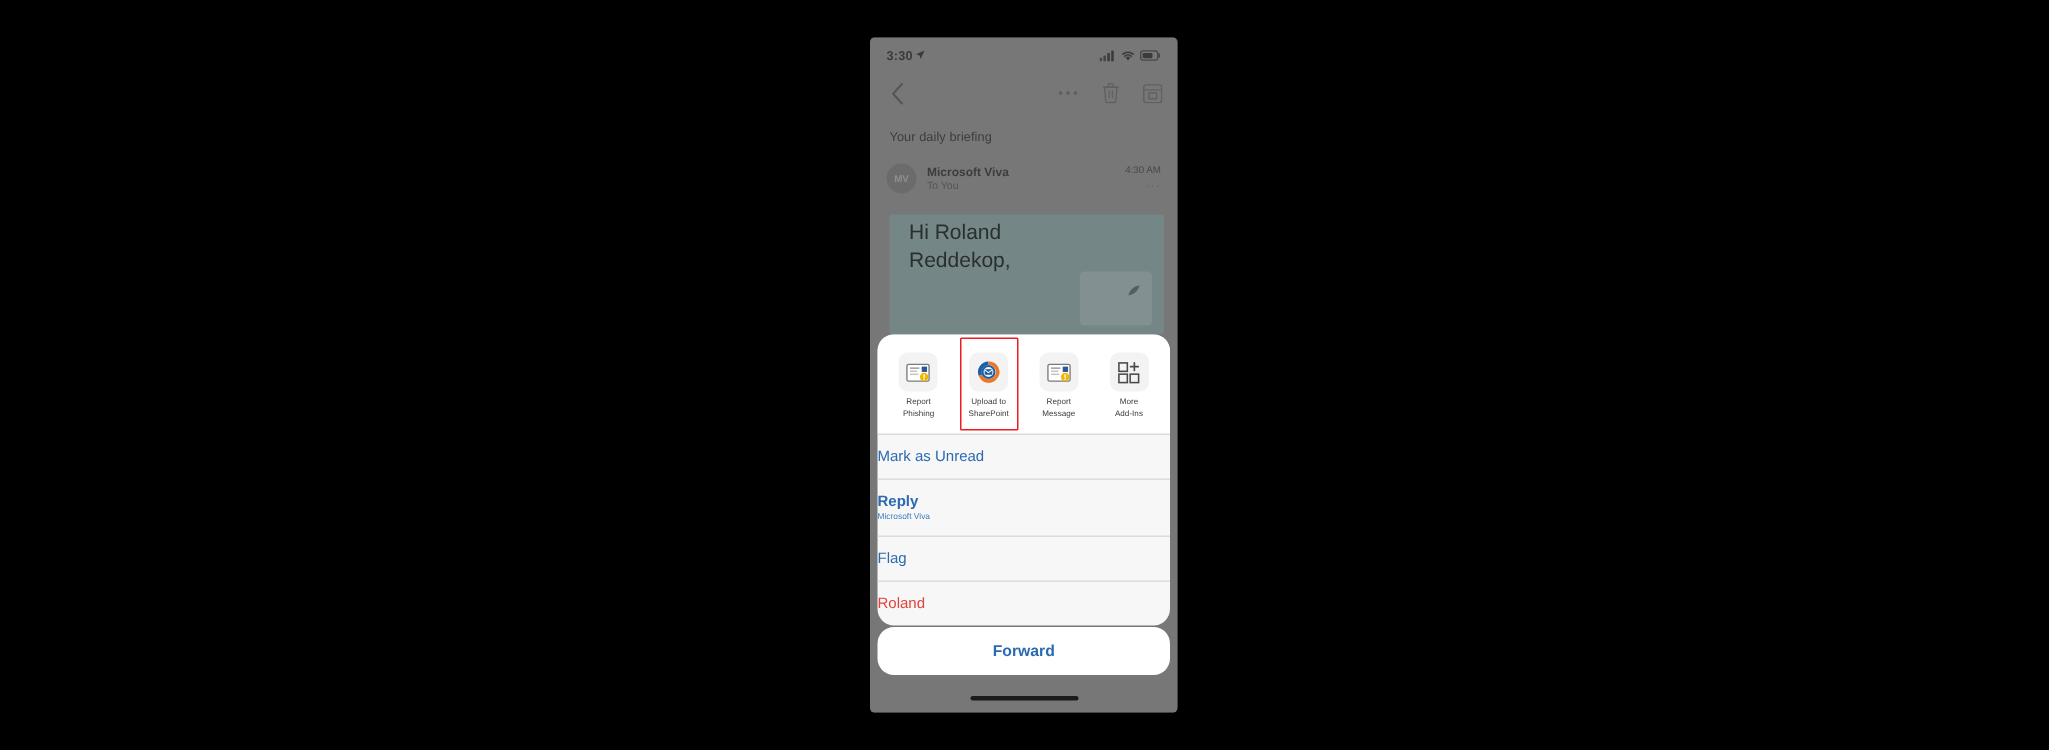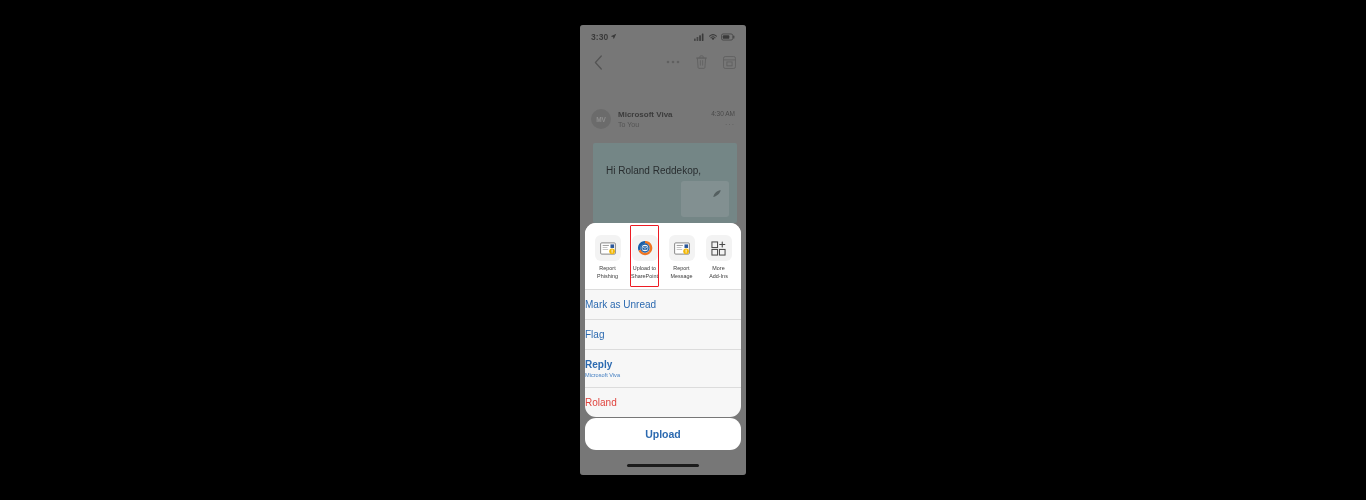--- a/index.html
+++ b/index.html
@@ -7,21 +7,21 @@
     width:1366px; height:500px;
     background:#000000;
     font-family:"Liberation Sans", sans-serif;
     overflow:hidden;
   }
   #stage { position:relative; width:1366px; height:500px; background:#000; }
 
   
   .phone {
     position:absolute; left:580px; top:25px;
-    width:166px; height:450px;
+    width:205px; height:450px;
     background:#8e8e8e;
     border-radius:3px;
     overflow:hidden;
   }
 
   
   .statusbar {
     position:absolute; top:0; left:0; width:100%; height:23px;
     display:flex; align-items:center; justify-content:space-between;
     padding:0 11px;
@@ -69,22 +69,22 @@
 
   
   .body-card {
     position:absolute; top:118px; left:13px; right:9px;
     height:80px;
     background:#8aa2a3;
     border-radius:2px;
     overflow:hidden;
   }
   .body-greeting {
-    padding:21px 0 0 13px;
-    font-size:10px; color:#22292b; line-height:1.38;
+    padding:2px 0 0 13px;
+    font-size:14px; color:#22292b; line-height:1.38;
     max-width:110px;
   }
   .body-thumb {
     position:absolute; right:8px; top:38px;
     width:48px; height:36px;
     background:#9db1b2; border-radius:3px;
   }
   .body-thumb svg { position:absolute; right:7px; top:8px; }
 
   
@@ -208,20 +208,21 @@
         <div class="nav-ico">
           <svg width="13" height="13" viewBox="0 0 14 14">
             <rect x=".6" y=".6" width="12.8" height="12.8" rx="1.8" stroke="#6e6e6e" stroke-width="1" fill="none"></rect>
             <path d="M.6 4.2 h12.8" stroke="#6e6e6e" stroke-width="1"></path>
             <rect x="4.2" y="6.4" width="5.6" height="4.2" stroke="#6e6e6e" stroke-width="1" fill="none"></rect>
           </svg>
         </div>
       </div>
     </div>
 
+    <div class="subject">Your daily briefing</div>
 
     <div class="sender-row">
       <div class="avatar">MV</div>
       <div class="sender-meta">
         <div class="sender-name">Microsoft Viva</div>
         <div class="sender-to">To You</div>
       </div>
       <div class="sender-right">
         <div class="sender-time">4:30 AM</div>
         <div class="sender-dots">···</div>
@@ -301,25 +302,25 @@
               <path d="M12 1 v5.4 M9.3 3.7 h5.4" stroke="#4a4a4a" stroke-width="1.2" stroke-linecap="round"></path>
             </svg>
           </div>
           <div class="addin-label" style="white-space:pre-line">More
 Add-Ins</div>
         </div>
 
       </div>
 
       <div class="sheet-item plain">Mark as Unread</div>
-      <div class="sheet-item plain">Flag</div>
       <div class="sheet-item">
         <div>Reply</div>
         <div class="sheet-sub">Microsoft Viva</div>
       </div>
+      <div class="sheet-item plain">Flag</div>
       <div class="sheet-item danger">Roland</div>
     </div>
 
-    <div class="cancel">Upload</div>
+    <div class="cancel">Forward</div>
 
     <div class="home-ind"></div>
   </div>
 </div>
 
 </body></html>

